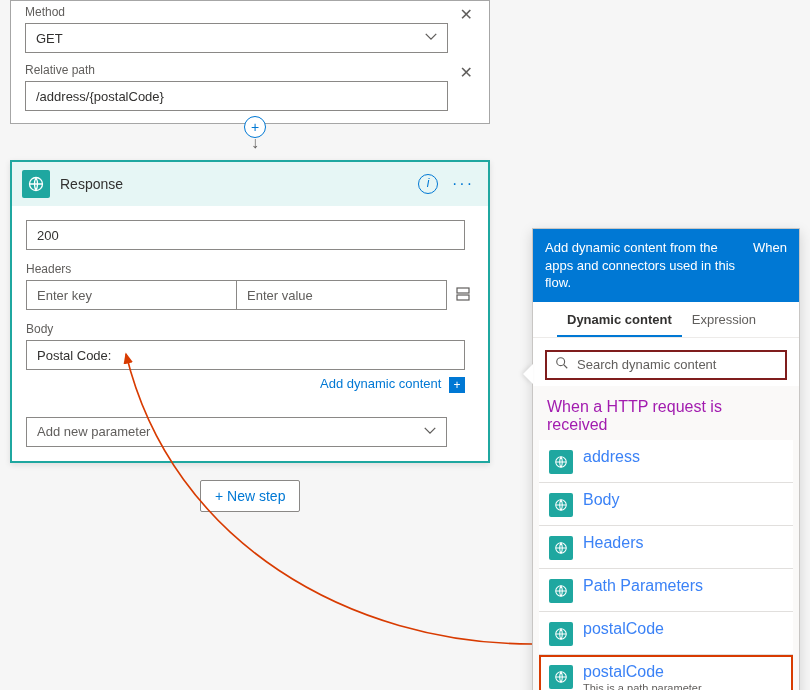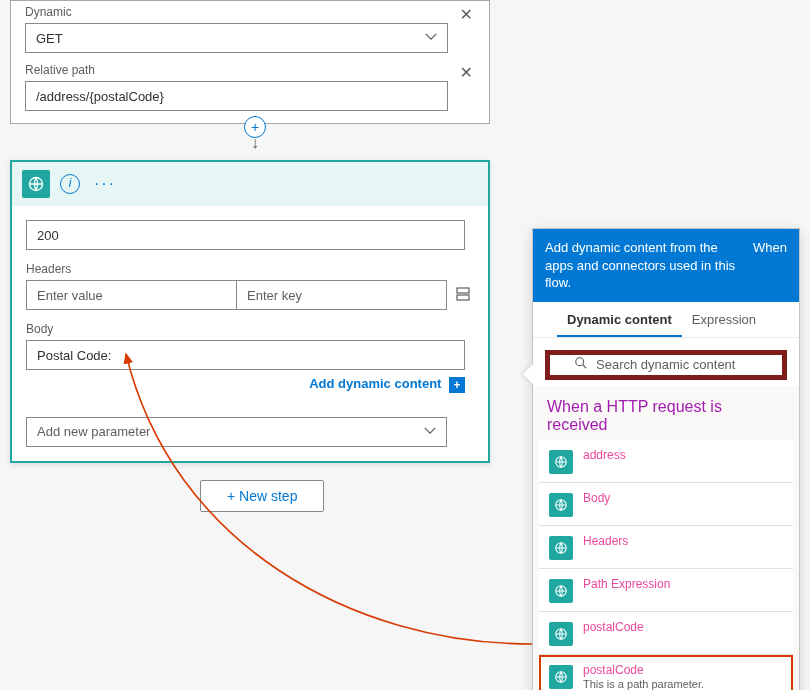--- a/index.html
+++ b/index.html
@@ -168,21 +168,21 @@
   }
   .param-select .field-input { width: 100%; color: #605e5c; }
 
   
   .new-step {
     position: absolute;
     left: 200px; top: 480px;
     background: #fff;
     border: 1px solid #8a8886;
     color: #0078d4;
-    padding: 7px 26px;
+    padding: 7px 14px;
     font-size: 14px;
     cursor: pointer;
     border-radius: 2px;
   }
 
   
   .dyn-panel {
     position: absolute;
     right: 10px; top: 228px;
     width: 268px;
@@ -214,23 +214,23 @@
   }
   .dyn-tab.active {
     color: #323130;
     font-weight: 600;
     border-bottom: 2px solid #0078d4;
   }
   .dyn-search {
     margin: 12px 12px 6px 12px;
     display: flex;
     align-items: center;
-    border: 5px solid #7f1d1d;
+    border: 2px solid #7f1d1d;
     height: 30px;
-    padding: 0 24px;
+    padding: 0 8px;
     gap: 8px;
     color: #605e5c;
   }
   .dyn-search input {
     border: none;
     outline: none;
     flex: 1;
     font-size: 13px;
     color: #323130;
   }
@@ -260,21 +260,21 @@
     background: #1fa7a0;
     border-radius: 2px;
     flex-shrink: 0;
     display: flex;
     align-items: center;
     justify-content: center;
     color: #fff;
     margin-top: 2px;
   }
   .dyn-item-body { flex: 1; }
-  .dyn-item-label { font-size: 12px; color: #ec4899; }
+  .dyn-item-label { font-size: 16px; color: #3b82f6; }
   .dyn-item-sub { font-size: 11px; color: #605e5c; margin-top: 1px; }
   .dyn-item.highlight {
     outline: 2px solid #d83b01;
     outline-offset: -2px;
   }
   .dyn-callout {
     position: absolute;
     left: -10px; top: 135px;
     width: 0; height: 0;
     border-top: 10px solid transparent;
@@ -298,21 +298,21 @@
   input::placeholder { color: #605e5c; }
 </style>
 </head>
 <body>
 
 <div class="canvas">
 
   <div class="trigger-card">
     <div class="field">
       <span class="x-btn">✕</span>
-      <label class="field-label">Dynamic</label>
+      <label class="field-label">Method</label>
       <div class="select-wrap">
         <input class="field-input" readonly="" value="GET" style="">
         <span class="chevron">
           <svg width="14" height="14" viewBox="0 0 16 16">
               <path d="M2 5l6 6 6-6" fill="none" stroke="currentColor" stroke-width="1.5"></path>
             </svg>
         </span>
       </div>
     </div>
     <div class="field" style="margin-top:10px;">
@@ -328,46 +328,47 @@
   </div>
 
   <div class="response-card">
     <div class="card-header">
       <div class="card-icon">
         <svg width="16" height="16" viewBox="0 0 16 16" fill="none" stroke="white" stroke-width="1.3">
           <circle cx="8" cy="8" r="6.5"></circle>
             <path d="M2 8h12M8 2c2 3 2 9 0 12M8 2c-2 3-2 9 0 12"></path>
         </svg>
       </div>
+      <div class="card-title">Response</div>
       <div class="card-info">i</div>
       <div class="card-more">···</div>
     </div>
     <div class="card-body">
       <div class="field">
         <input class="field-input" style="width: 98%;" value="200">
       </div>
       <div class="field" style="margin-top:12px;">
         <label class="field-label">Headers</label>
         <div style="display:flex;align-items:center;">
           <div class="headers-row">
+            <input placeholder="Enter key" style="">
             <input placeholder="Enter value" style="">
-            <input placeholder="Enter key" style="">
           </div>
           <span class="switch-icon">
             <svg width="16" height="16" viewBox="0 0 16 16" fill="none" stroke="currentColor" stroke-width="1.2">
                 <rect x="2" y="2" width="12" height="5"></rect>
                 <rect x="2" y="9" width="12" height="5"></rect>
               </svg>
           </span>
         </div>
       </div>
       <div class="field" style="margin-top:12px;">
         <label class="field-label">Body</label>
         <input class="field-input" style="width: 98%;" value="Postal Code: ">
-        <div class="add-dyn-row" style="width:98%;font-weight:bold;">
+        <div class="add-dyn-row" style="width:98%;">
           <a>Add dynamic content</a>
           <span class="add-dyn-plus">+</span>
         </div>
       </div>
       <div class="param-select">
         <input class="field-input" readonly="" placeholder="Add new parameter" style="">
         <span class="chevron">
           <svg width="14" height="14" viewBox="0 0 16 16">
               <path d="M2 5l6 6 6-6" fill="none" stroke="currentColor" stroke-width="1.5"></path>
             </svg>
@@ -443,21 +444,21 @@
           </div>
         </div>
         <div class="dyn-item">
           <div class="dyn-item-icon">
             <svg width="14" height="14" viewBox="0 0 16 16" fill="none" stroke="white" stroke-width="1.2">
               <circle cx="8" cy="8" r="6"></circle>
               <path d="M2 8h12M8 2c2 3 2 9 0 12M8 2c-2 3-2 9 0 12"></path>
             </svg>
           </div>
           <div class="dyn-item-body">
-            <div class="dyn-item-label">Path Expression</div>
+            <div class="dyn-item-label">Path Parameters</div>
           </div>
         </div>
         <div class="dyn-item">
           <div class="dyn-item-icon">
             <svg width="14" height="14" viewBox="0 0 16 16" fill="none" stroke="white" stroke-width="1.2">
               <circle cx="8" cy="8" r="6"></circle>
               <path d="M2 8h12M8 2c2 3 2 9 0 12M8 2c-2 3-2 9 0 12"></path>
             </svg>
           </div>
           <div class="dyn-item-body">

